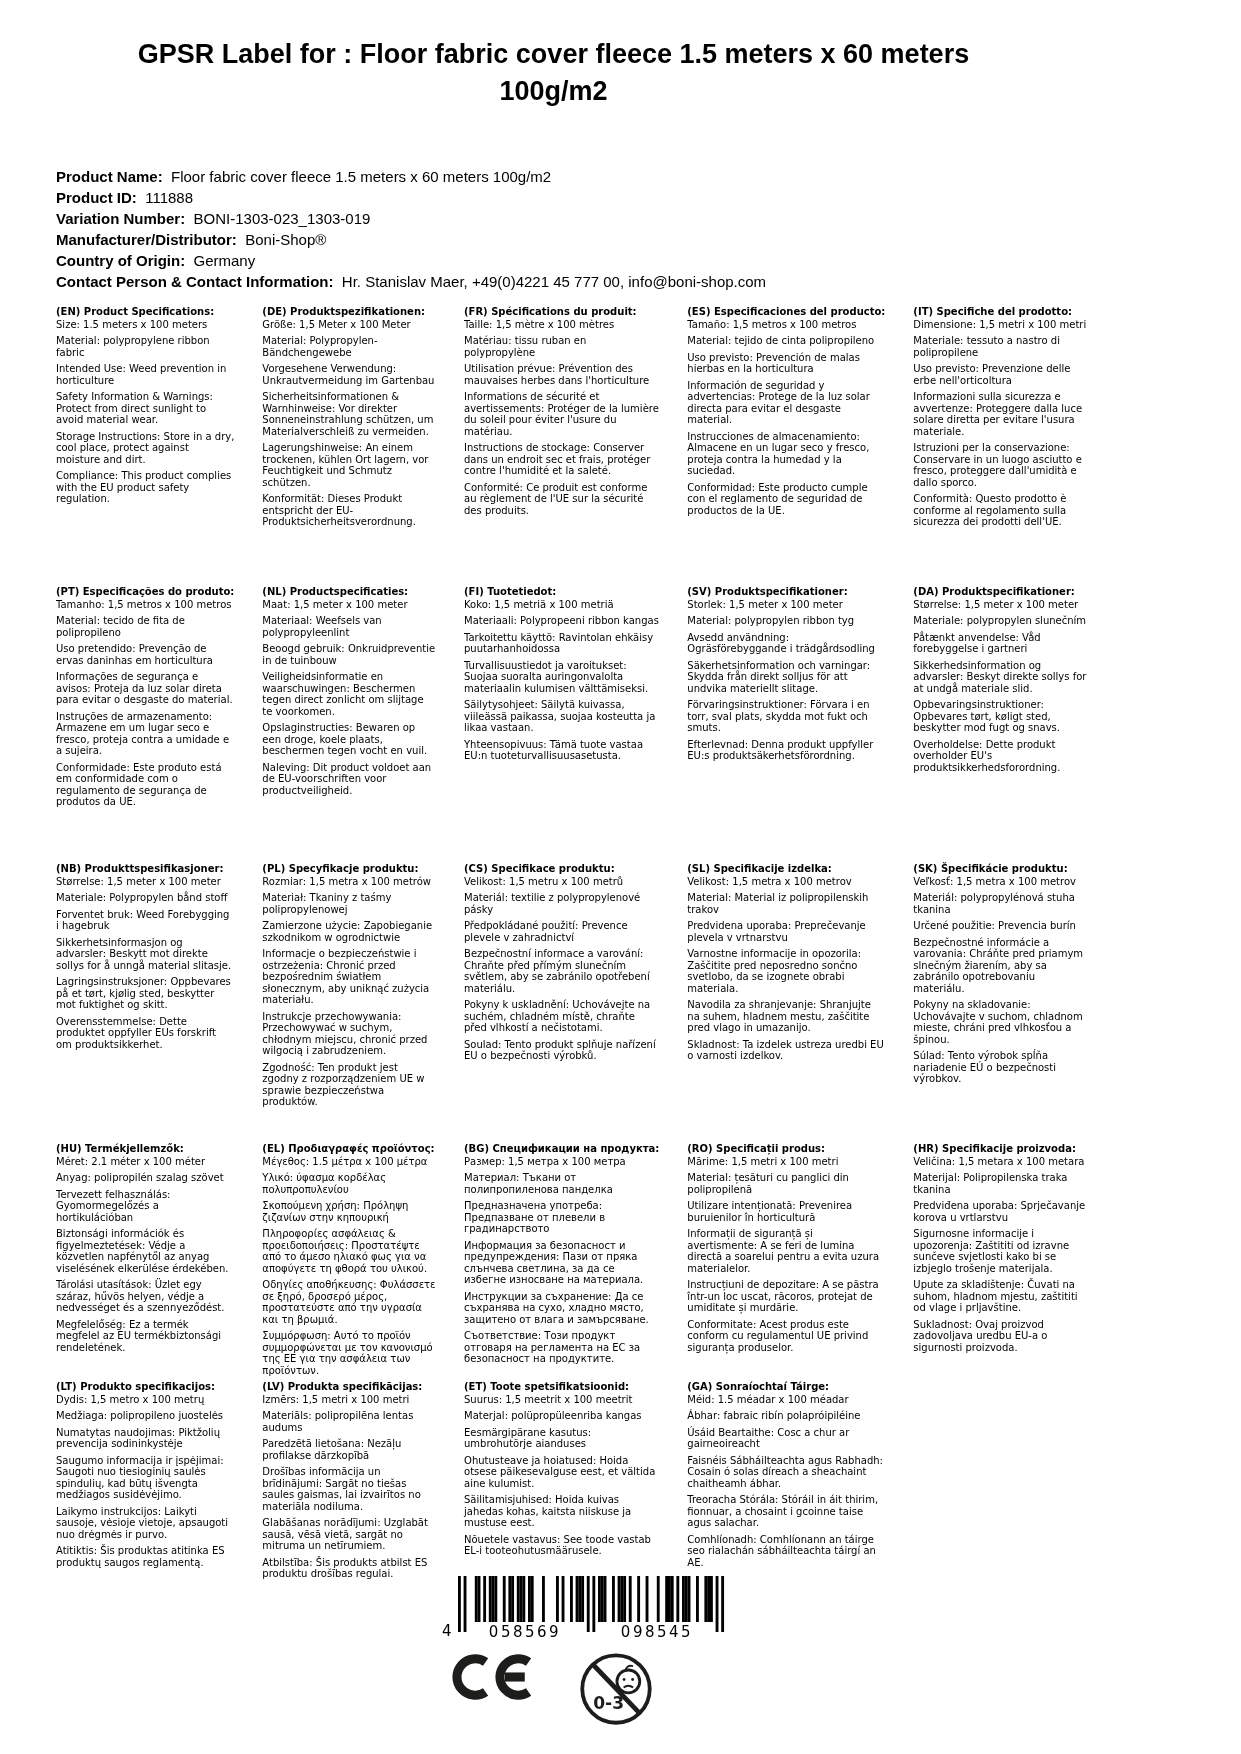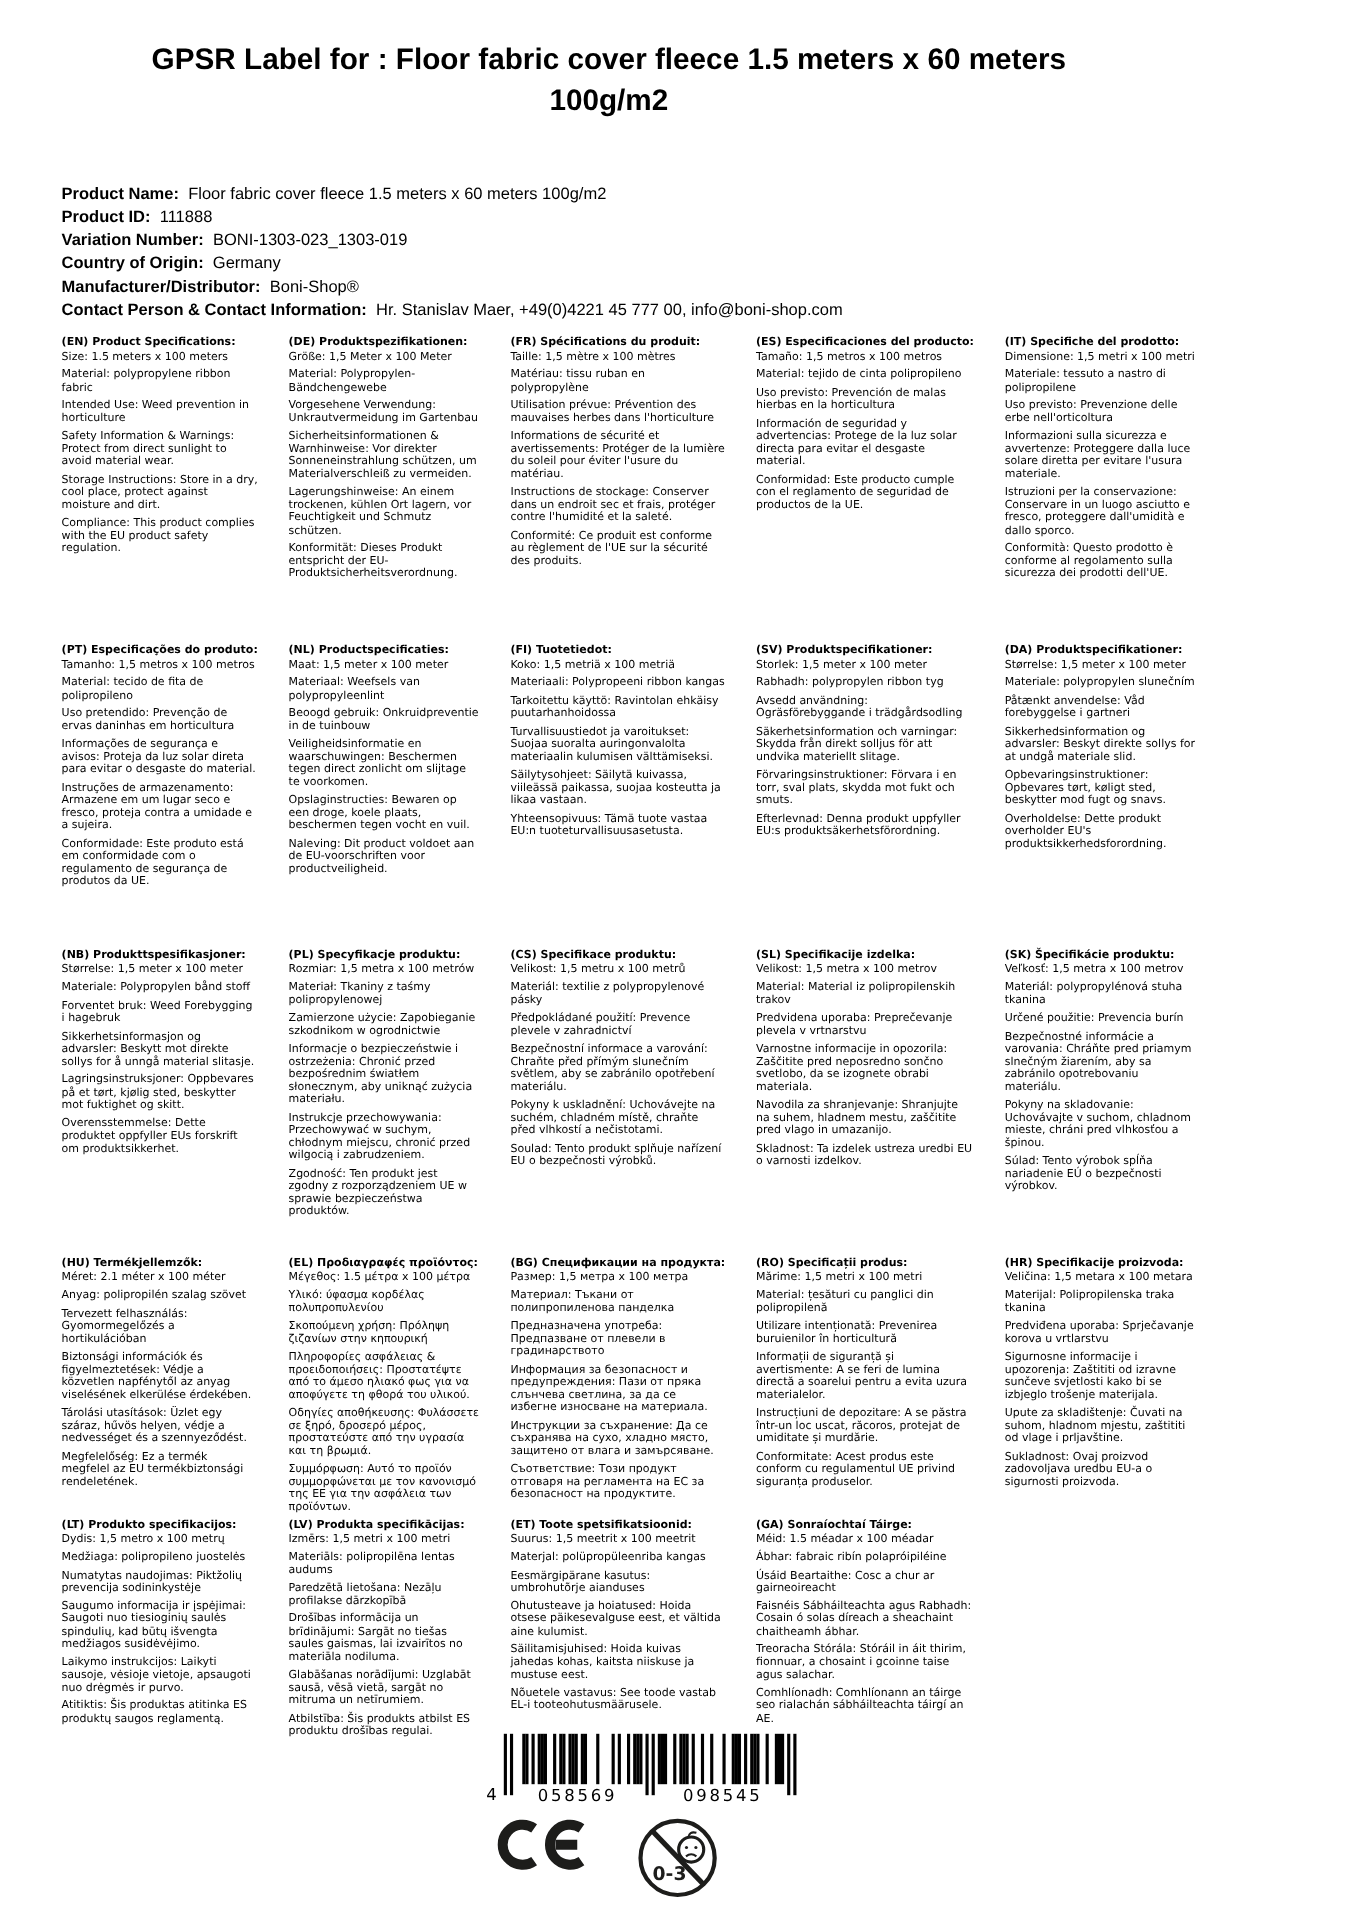--- a/index.html
+++ b/index.html
@@ -39,22 +39,22 @@
 
   <div class="header">
     <div class="title-line">GPSR Label for : Floor fabric cover fleece 1.5 meters x 60 meters</div>
     <div class="title-line">100g/m2</div>
   </div>
 
   <div class="product-info">
       <div class="info-row"><span class="info-label">Product Name:</span>&nbsp; <span class="info-value">Floor fabric cover fleece 1.5 meters x 60 meters 100g/m2</span></div>
       <div class="info-row"><span class="info-label">Product ID:</span>&nbsp; <span class="info-value">111888</span></div>
       <div class="info-row"><span class="info-label">Variation Number:</span>&nbsp; <span class="info-value">BONI-1303-023_1303-019</span></div>
+      <div class="info-row"><span class="info-label">Manufacturer/Distributor:</span>&nbsp; <span class="info-value">Boni-Shop®</span></div>
       <div class="info-row"><span class="info-label">Country of Origin:</span>&nbsp; <span class="info-value">Germany</span></div>
-      <div class="info-row"><span class="info-label">Manufacturer/Distributor:</span>&nbsp; <span class="info-value">Boni-Shop®</span></div>
       <div class="info-row"><span class="info-label">Contact Person &amp; Contact Information:</span>&nbsp; <span class="info-value">Hr. Stanislav Maer, +49(0)4221 45 777 00, info@boni-shop.com</span></div>
     </div>
 
   <div class="spec-grid">
       <div class="spec-cell">
         <div class="spec-heading">(EN) Product Specifications:</div>
         <p class="spec-item">Size: 1.5 meters x 100 meters</p>
         <p class="spec-item">Material: polypropylene ribbon fabric</p>
         <p class="spec-item">Intended Use: Weed prevention in horticulture</p>
         <p class="spec-item">Safety Information &amp; Warnings: Protect from direct sunlight to avoid material wear.</p>
@@ -78,20 +78,21 @@
         <p class="spec-item">Informations de sécurité et avertissements: Protéger de la lumière du soleil pour éviter l'usure du matériau.</p>
         <p class="spec-item">Instructions de stockage: Conserver dans un endroit sec et frais, protéger contre l'humidité et la saleté.</p>
         <p class="spec-item">Conformité: Ce produit est conforme au règlement de l'UE sur la sécurité des produits.</p>
       </div>
       <div class="spec-cell">
         <div class="spec-heading">(ES) Especificaciones del producto:</div>
         <p class="spec-item">Tamaño: 1,5 metros x 100 metros</p>
         <p class="spec-item">Material: tejido de cinta polipropileno</p>
         <p class="spec-item">Uso previsto: Prevención de malas hierbas en la horticultura</p>
         <p class="spec-item">Información de seguridad y advertencias: Protege de la luz solar directa para evitar el desgaste material.</p>
+        <p class="spec-item">Instrucciones de almacenamiento: Almacene en un lugar seco y fresco, proteja contra la humedad y la suciedad.</p>
         <p class="spec-item">Conformidad: Este producto cumple con el reglamento de seguridad de productos de la UE.</p>
       </div>
       <div class="spec-cell">
         <div class="spec-heading">(IT) Specifiche del prodotto:</div>
         <p class="spec-item">Dimensione: 1,5 metri x 100 metri</p>
         <p class="spec-item">Materiale: tessuto a nastro di polipropilene</p>
         <p class="spec-item">Uso previsto: Prevenzione delle erbe nell'orticoltura</p>
         <p class="spec-item">Informazioni sulla sicurezza e avvertenze: Proteggere dalla luce solare diretta per evitare l'usura materiale.</p>
         <p class="spec-item">Istruzioni per la conservazione: Conservare in un luogo asciutto e fresco, proteggere dall'umidità e dallo sporco.</p>
         <p class="spec-item">Conformità: Questo prodotto è conforme al regolamento sulla sicurezza dei prodotti dell'UE.</p>
@@ -119,21 +120,21 @@
         <p class="spec-item">Koko: 1,5 metriä x 100 metriä</p>
         <p class="spec-item">Materiaali: Polypropeeni ribbon kangas</p>
         <p class="spec-item">Tarkoitettu käyttö: Ravintolan ehkäisy puutarhanhoidossa</p>
         <p class="spec-item">Turvallisuustiedot ja varoitukset: Suojaa suoralta auringonvalolta materiaalin kulumisen välttämiseksi.</p>
         <p class="spec-item">Säilytysohjeet: Säilytä kuivassa, viileässä paikassa, suojaa kosteutta ja likaa vastaan.</p>
         <p class="spec-item">Yhteensopivuus: Tämä tuote vastaa EU:n tuoteturvallisuusasetusta.</p>
       </div>
       <div class="spec-cell">
         <div class="spec-heading">(SV) Produktspecifikationer:</div>
         <p class="spec-item">Storlek: 1,5 meter x 100 meter</p>
-        <p class="spec-item">Rabhadh: polypropylen ribbon tyg</p>
+        <p class="spec-item">Material: polypropylen ribbon tyg</p>
         <p class="spec-item">Avsedd användning: Ogräsförebyggande i trädgårdsodling</p>
         <p class="spec-item">Säkerhetsinformation och varningar: Skydda från direkt solljus för att undvika materiellt slitage.</p>
         <p class="spec-item">Förvaringsinstruktioner: Förvara i en torr, sval plats, skydda mot fukt och smuts.</p>
         <p class="spec-item">Efterlevnad: Denna produkt uppfyller EU:s produktsäkerhetsförordning.</p>
       </div>
       <div class="spec-cell">
         <div class="spec-heading">(DA) Produktspecifikationer:</div>
         <p class="spec-item">Størrelse: 1,5 meter x 100 meter</p>
         <p class="spec-item">Materiale: polypropylen slunečním</p>
         <p class="spec-item">Påtænkt anvendelse: Våd forebyggelse i gartneri</p>

